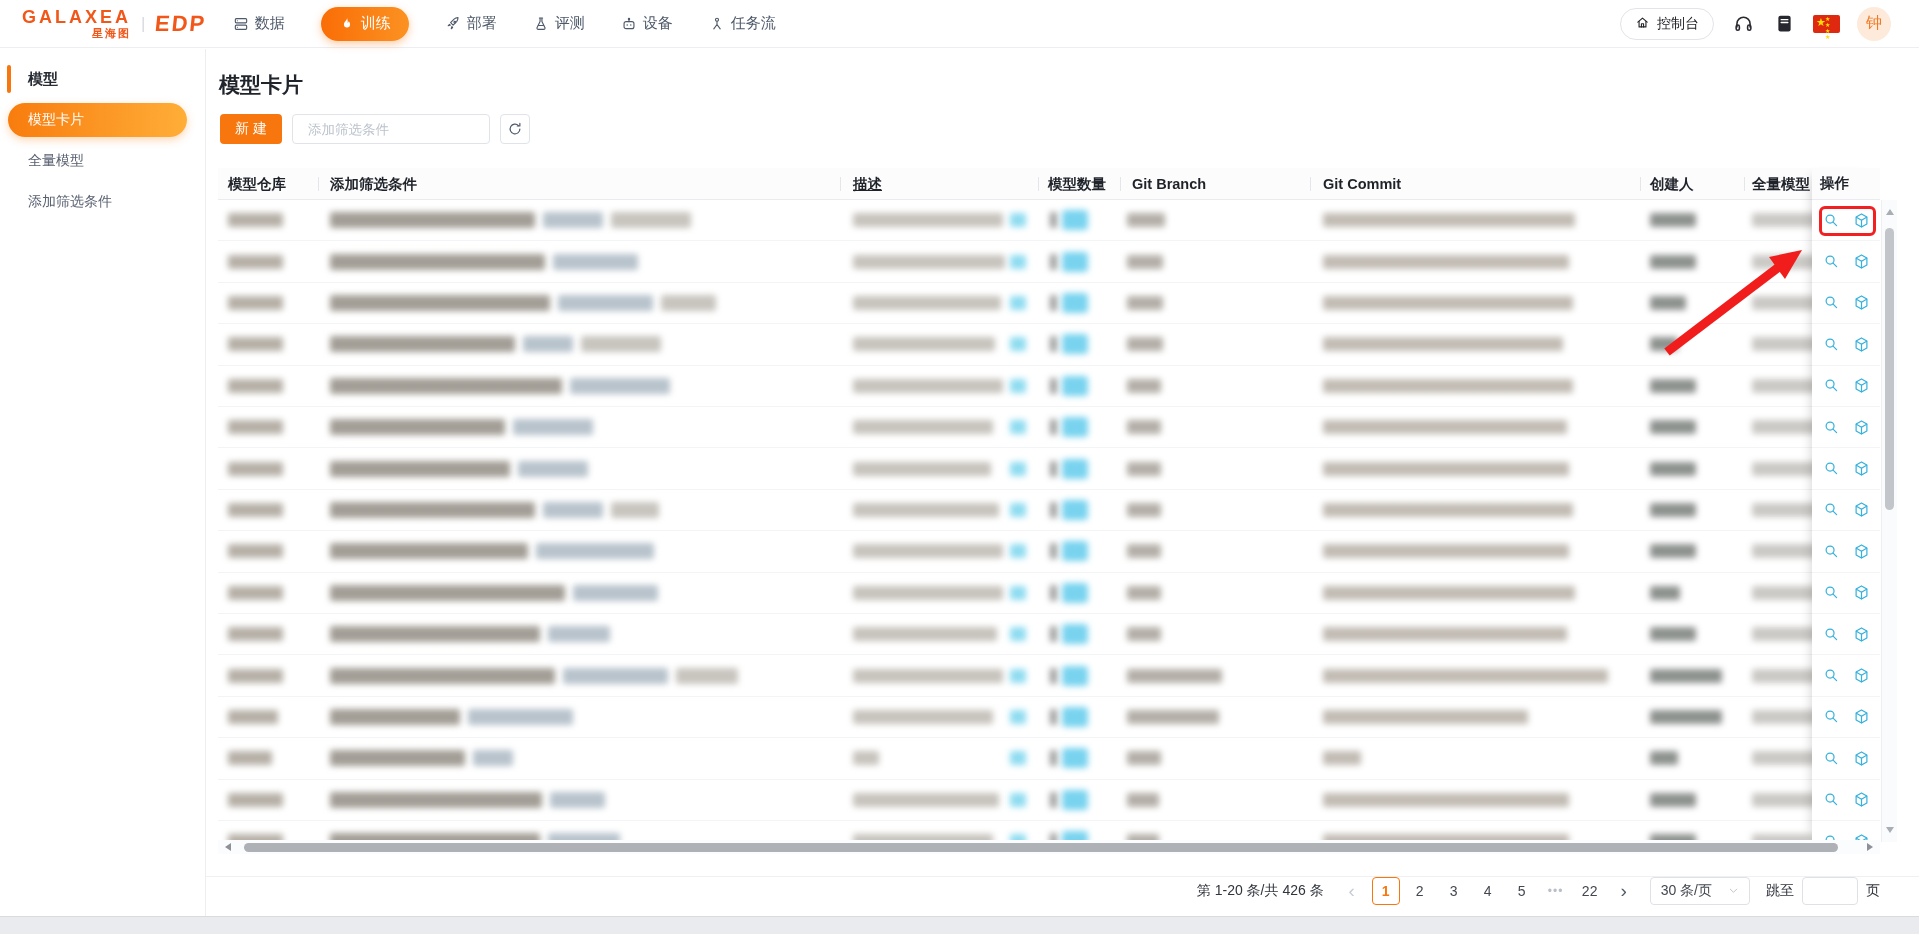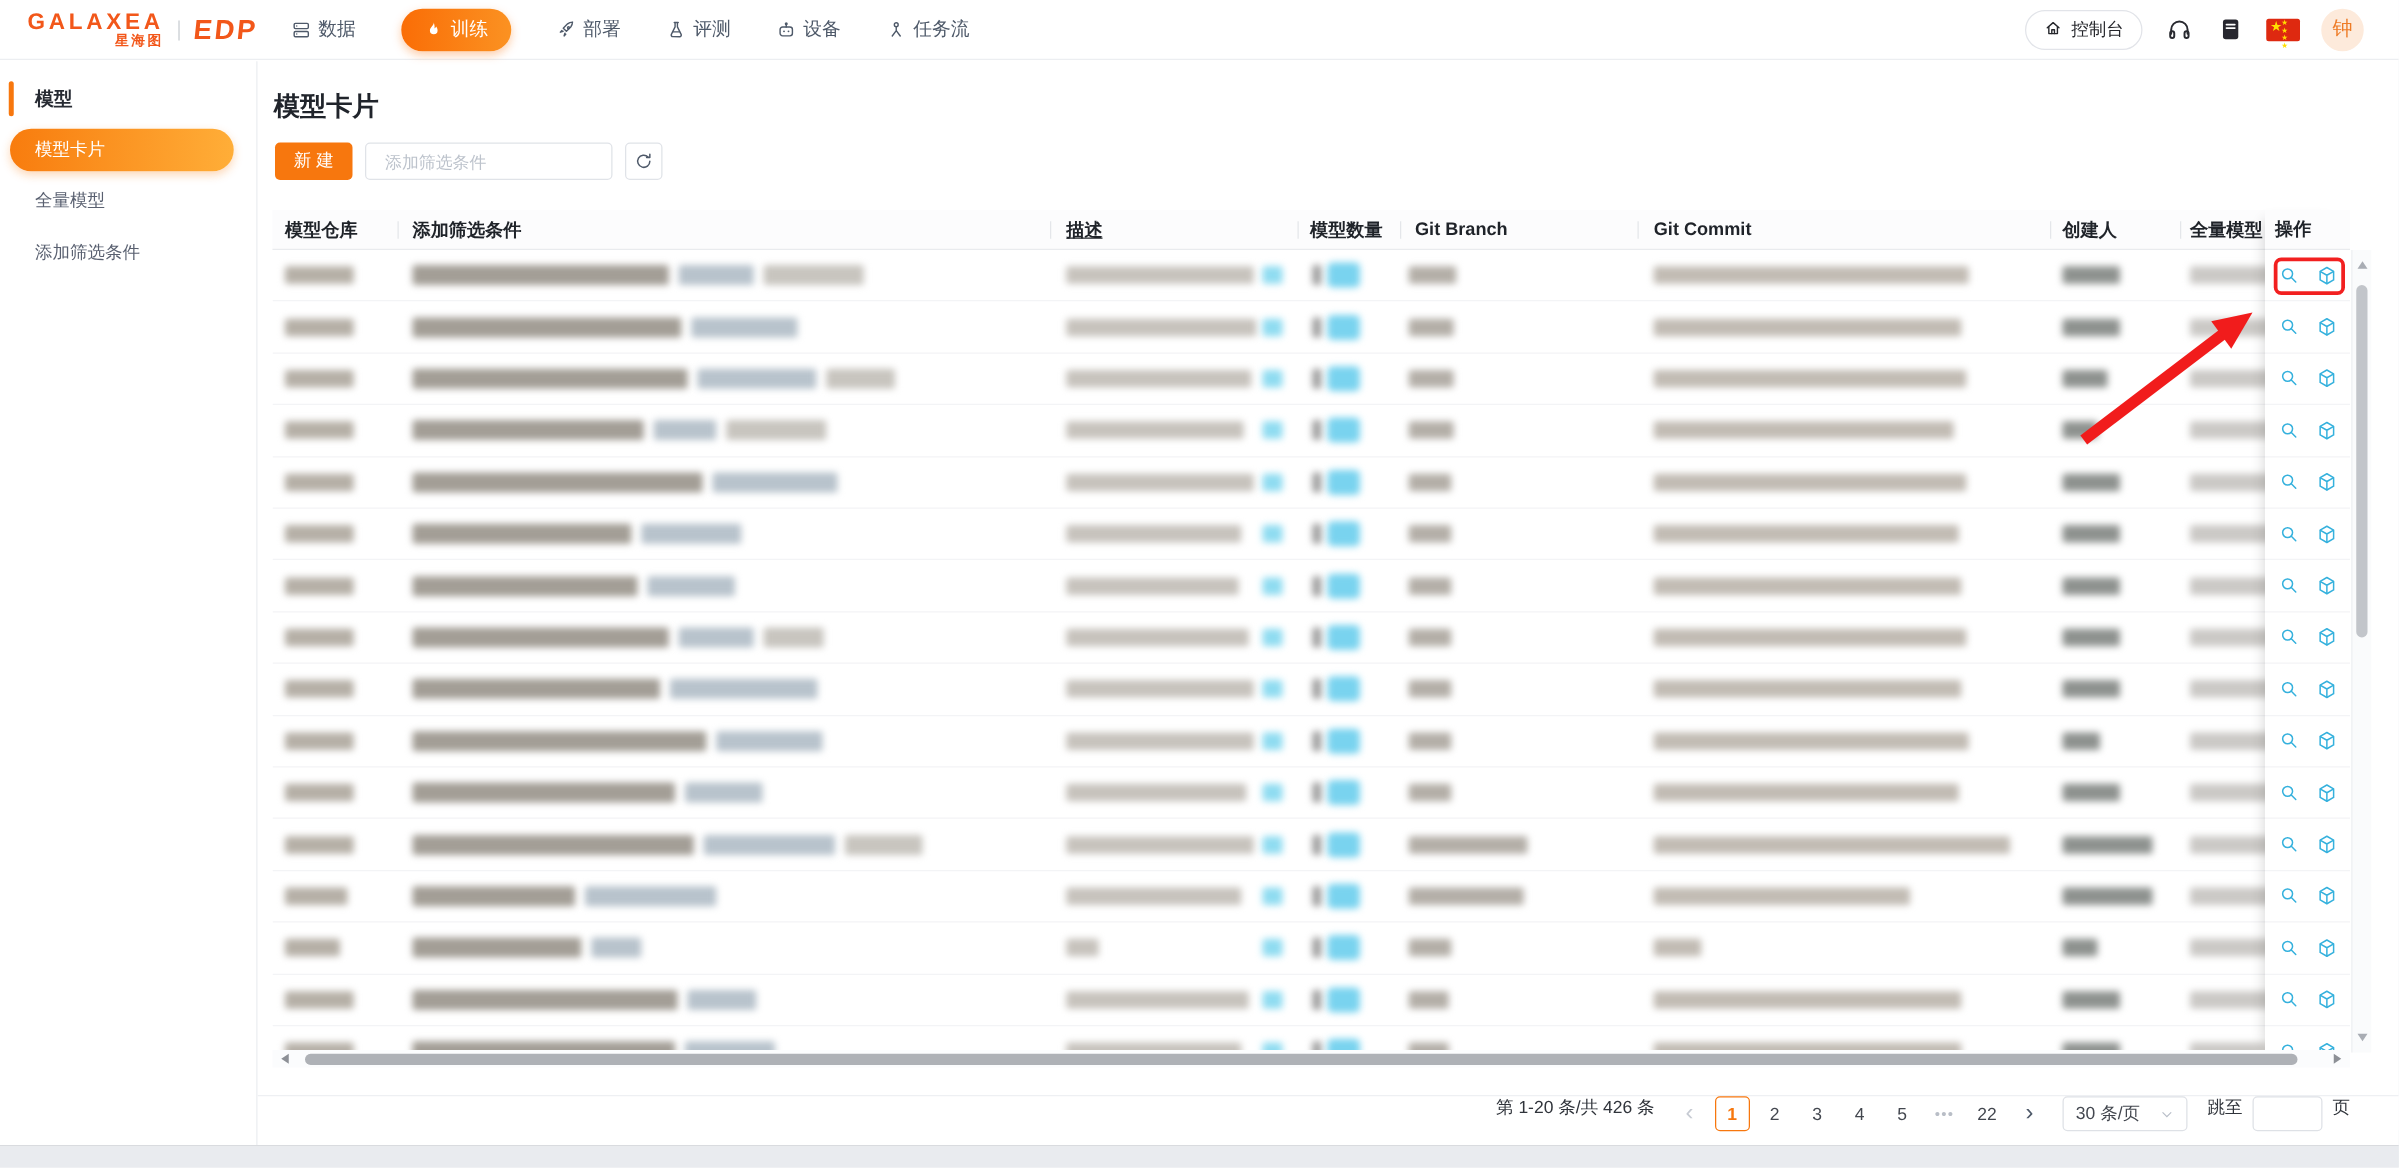--- a/index.html
+++ b/index.html
@@ -69,21 +69,21 @@
   .hscroll { position:absolute; left:218px; top:840px; width:1662px; height:14px; background:#fbfcfd; z-index:8; }
   .hthumb { position:absolute; left:26px; top:2.5px; width:1594px; height:9px; background:#aeb1b6; border-radius:5px; cursor:pointer; }
   .tri-left { position:absolute; left:7px; top:3px; width:0; height:0; border-top:4px solid transparent; border-bottom:4px solid transparent; border-right:6px solid #8d9096; }
   .tri-right { position:absolute; right:7px; top:3px; width:0; height:0; border-top:4px solid transparent; border-bottom:4px solid transparent; border-left:6px solid #8d9096; }
 
   
   .red-box { position:absolute; left:1819px; top:206px; width:57px; height:30px; border:3px solid #f22020; border-radius:6px; z-index:12; pointer-events:none; }
   .arrow-overlay { position:absolute; left:0; top:0; width:1919px; height:934px; z-index:11; pointer-events:none; }
 
   
-  .footer { position:absolute; left:206px; top:876px; right:0; height:28px; background:#fff; border-top:1px solid #eef0f3; display:flex; justify-content:flex-end; gap:8px; padding-right:39px; font-size:14px; color:#4e5969; z-index:9; }
+  .footer { position:absolute; left:206px; top:876px; right:0; height:28px; background:#fff; border-top:1px solid #eef0f3; display:flex; align-items:center; justify-content:flex-end; gap:8px; padding-right:39px; font-size:14px; color:#4e5969; z-index:9; }
   .pg-summary { margin-right:8px; color:#30343b; }
   .pg-chev { width:24px; height:28px; display:flex; align-items:center; justify-content:center; font-size:19px; cursor:pointer; }
   .pg-chev.prev { color:#c7cbd3; }
   .pg-chev.next { color:#4e5969; }
   .pg-btn { min-width:28px; height:28px; display:flex; align-items:center; justify-content:center; border-radius:4px; cursor:pointer; color:#43474f; }
   .pg-btn.current { border:1px solid #f7770e; color:#f7770e; font-weight:600; }
   .pg-btn.dots { color:#b9bec7; letter-spacing:1px; font-size:12px; }
   .pg-size { display:flex; align-items:center; gap:16px; height:28px; border:1px solid #dee1e6; border-radius:4px; padding:0 10px; margin-left:6px; cursor:pointer; color:#43474f; }
   .pg-size svg { width:11px; height:11px; stroke:#b8bec8; fill:none; stroke-width:2; stroke-linecap:round; }
   .pg-jump-label { margin-left:8px; color:#30343b; }

